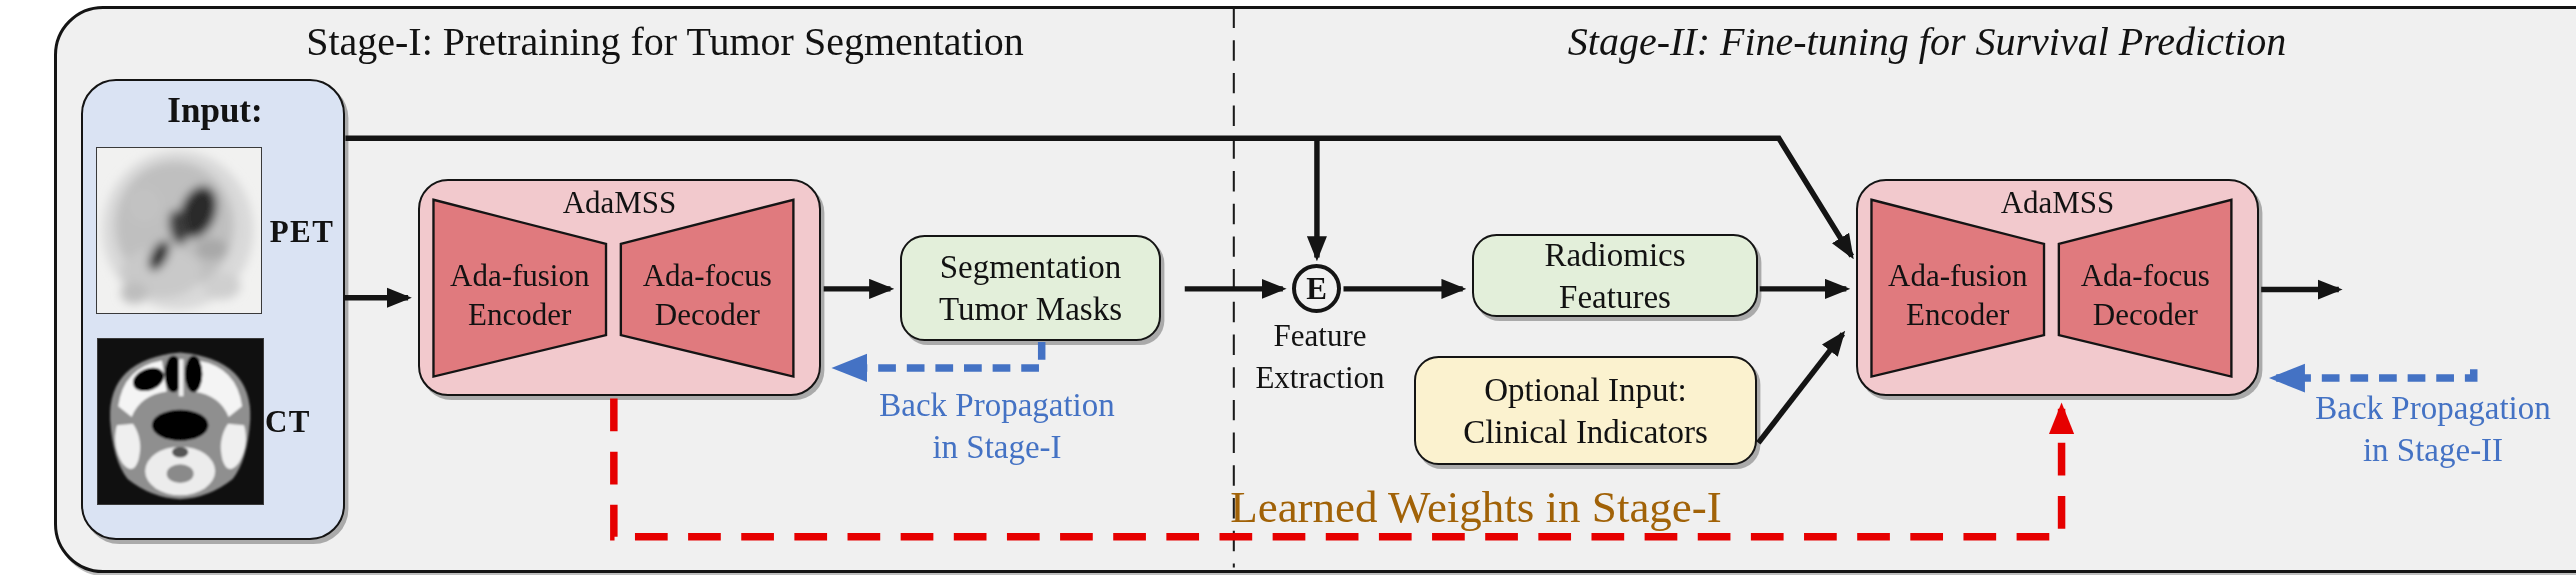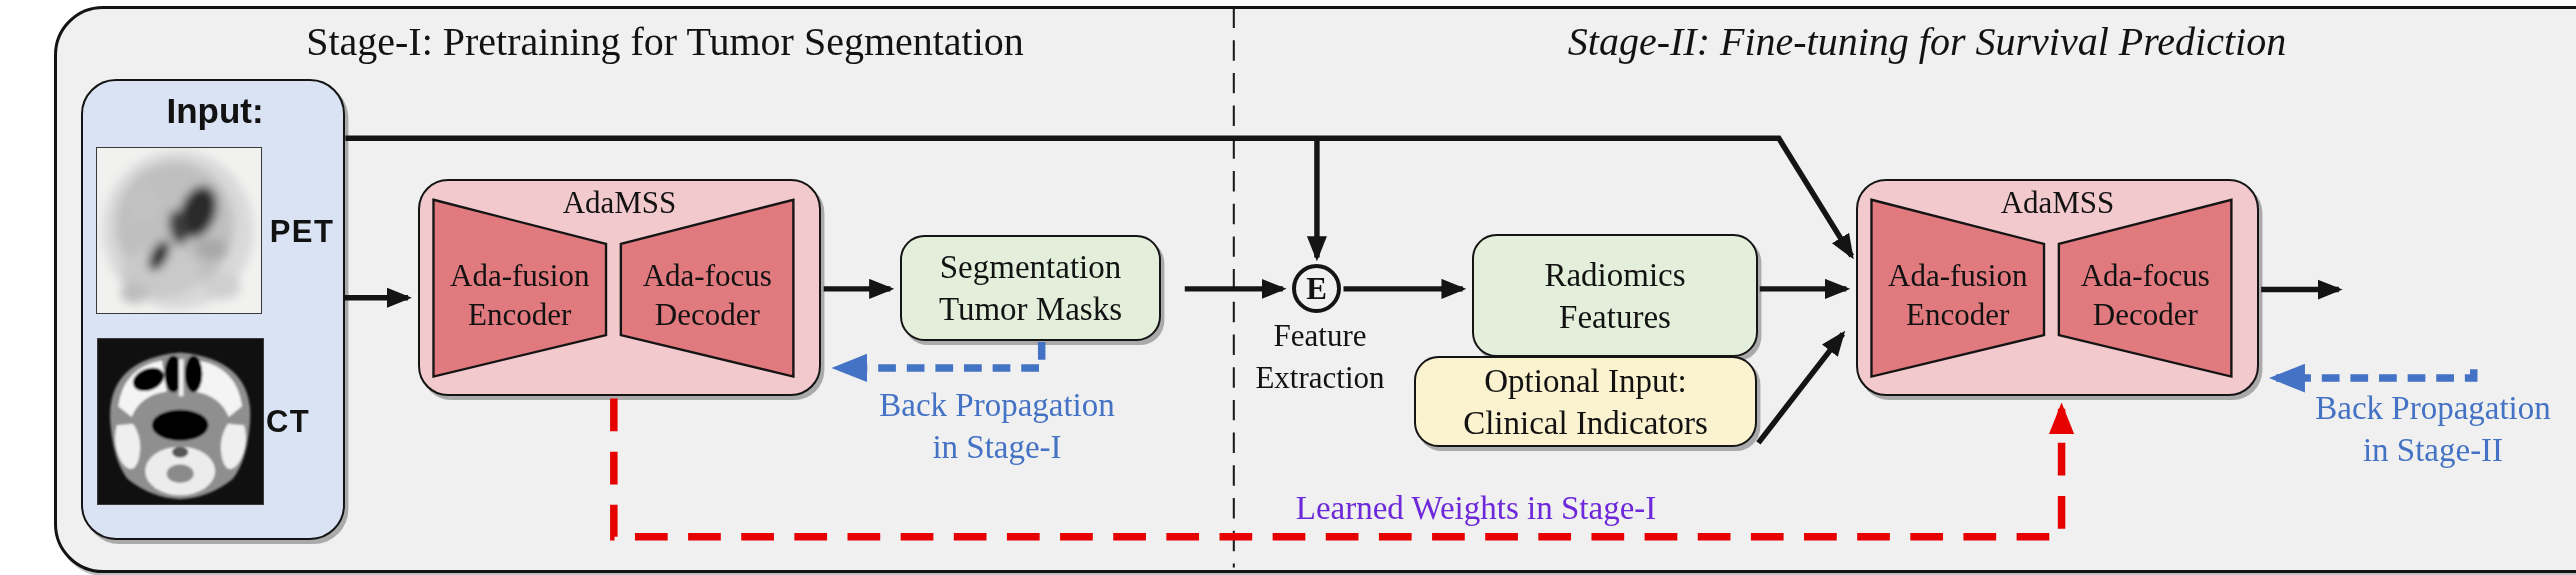--- a/index.html
+++ b/index.html
@@ -29,21 +29,21 @@
     display:flex;flex-direction:column;align-items:center;justify-content:center;
     text-align:center;
     box-shadow:3.4px 4.1px 0 rgba(40,40,40,0.35);
   }
   .box .ln{font-size:33px;line-height:42px;white-space:nowrap;}
   .input-box{
     left:33px;top:79px;width:264px;height:461px;
     background:#dae3f3;border-radius:35px;
     display:block;
   }
-  .inlabel{font-family:Liberation Sans, sans-serif;font-weight:700;}
+  .inlabel{font-family:Liberation Serif, serif;font-weight:700;}
   .scan{position:absolute;border:1.4px solid #3a3a3a;box-sizing:border-box;}
   .module{
     position:absolute;width:403px;height:217px;
     background:#f2c9cd;border:2.7px solid #141414;border-radius:30px;
     box-sizing:border-box;
     box-shadow:3.4px 4.1px 0 rgba(40,40,40,0.35);
     text-decoration:underline;
   }
   .module svg{position:absolute;left:0;top:0;width:100%;height:100%;}
   .module .t{font-size:31px;}
@@ -52,21 +52,21 @@
   .blue{background:#dae3f3;border-radius:30px;}
   .ecircle{
     position:absolute;left:1244px;top:264px;width:49px;height:49px;
     box-sizing:border-box;border:4.8px solid #141414;border-radius:50%;
     background:#f0f0f0;
     display:flex;align-items:center;justify-content:center;
     font-size:31px;font-weight:600;
   }
   .felabel{font-size:31px;}
   .ann-blue{font-size:33px;color:#4472c4;}
-  .ann-red{font-size:33px;color:#6d28d9;}
+  .ann-red{font-size:45px;color:#a16207;}
   .wires{position:absolute;left:0;top:0;width:2576px;height:575px;pointer-events:none;}
 </style>
 </head>
 <body>
 
 <div class="canvas">
 
   <div class="frame"></div>
 
   <div class="t title" style="left:617px;top:42px;">Stage-I: Pretraining for Tumor Segmentation</div>
@@ -139,26 +139,26 @@
     <div class="ln">Segmentation</div>
     <div class="ln">Tumor Masks</div>
   </div>
 
   <div class="ecircle">
     <span>E</span>
   </div>
   <div class="t felabel" style="left:1272px;top:336px;">Feature</div>
   <div class="t felabel" style="left:1272px;top:378px;">Extraction</div>
 
-  <div class="box green" style="left:1424px;top:234px;width:286px;height:123px;">
+  <div class="box green" style="left:1424px;top:234px;width:286px;height:83px;">
     <div class="ln">Radiomics</div>
     <div class="ln">Features</div>
   </div>
 
-  <div class="box yellow" style="left:1366px;top:356px;width:343px;height:91px;">
+  <div class="box yellow" style="left:1366px;top:356px;width:343px;height:109px;">
     <div class="ln">Optional Input:</div>
     <div class="ln">Clinical Indicators</div>
   </div>
 
   <div class="module" style="left:1808px;top:179px;">
     <svg viewBox="0 0 592 318" preserveAspectRatio="none">
       <polygon points="20,28 276,94 276,230 20,292" fill="#e07a7e" stroke="#141414" stroke-width="3.5"></polygon>
       <polygon points="298,94 554,28 554,292 298,230" fill="#e07a7e" stroke="#141414" stroke-width="3.5"></polygon>
     </svg>
     <div class="t" style="left:50%;top:10.5%;">AdaMSS</div>

